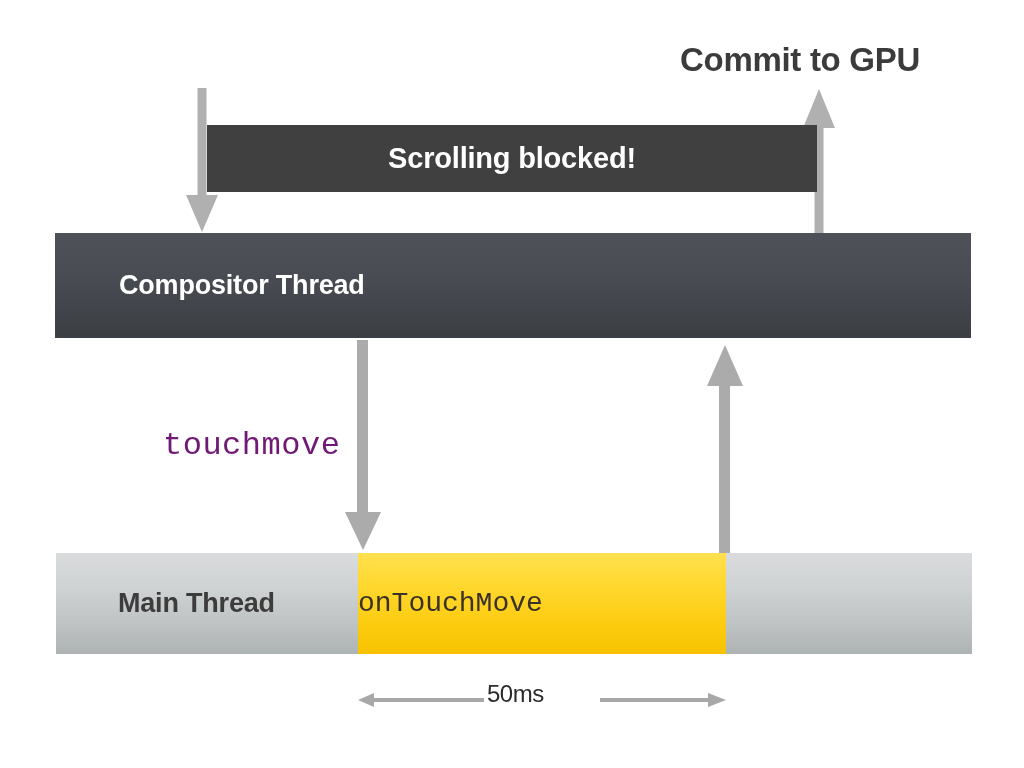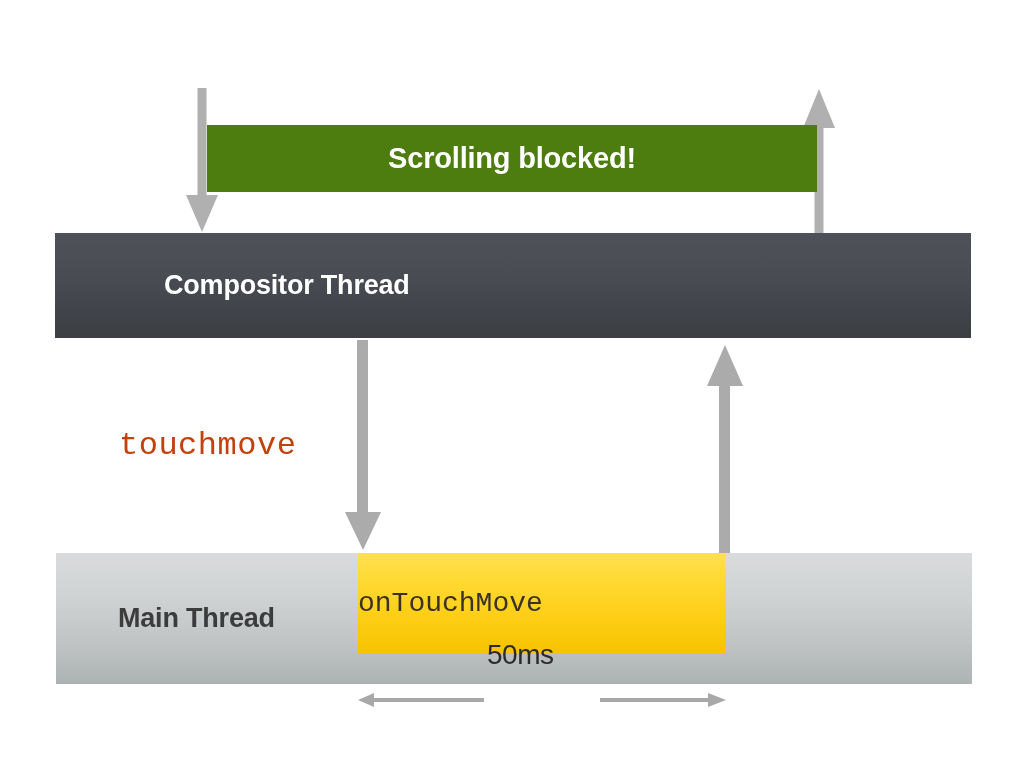--- a/index.html
+++ b/index.html
@@ -26,22 +26,23 @@
     font-family: "Liberation Sans", sans-serif;
     font-weight: bold;
     color: #3b3b3b;
     white-space: nowrap;
     letter-spacing: -0.3px;
   }
   .label-mono {
     position: absolute;
     font-family: "Liberation Mono", "DejaVu Sans Mono", monospace;
     font-weight: normal;
-    color: #c2410c;
+    color: #701a75;
     white-space: nowrap;
+    margin-left: 44px;
   }
   .label-plain {
     position: absolute;
     font-family: "Liberation Sans", sans-serif;
     font-weight: normal;
     color: #2b2b2b;
     white-space: nowrap;
   }
 
   #user-touch-label {
@@ -55,72 +56,71 @@
     font-size: 33px;
   }
   #touchmove-label {
     left: 119px;
     top: 427px;
     font-size: 32px;
     letter-spacing: 0.5px;
   }
   #fifty-ms-label {
     left: 487px;
-    top: 639px;
-    font-size: 28px;
+    top: 680px;
+    font-size: 24px;
     letter-spacing: -0.5px;
   }
 
   
   .bar {
     position: absolute;
     box-sizing: border-box;
   }
   #blocked-bar {
     left: 207px;
     top: 125px;
     width: 610px;
     height: 67px;
-    background: #4d7c0f;
+    background: #404040;
     display: flex;
     align-items: center;
     justify-content: center;
   }
   #blocked-bar-text {
     color: #ffffff;
     font-family: "Liberation Sans", sans-serif;
     font-weight: bold;
     font-size: 29px;
     letter-spacing: -0.2px;
   }
 
   #compositor-bar {
     left: 55px;
     top: 233px;
     width: 916px;
     height: 105px;
     background: linear-gradient(180deg, #4e5258 0%, #494d53 40%, #41444a 72%, #3b3e42 100%);
     display: flex;
     align-items: center;
-    padding-left: 45px;
   }
   #compositor-bar-text {
     color: #ffffff;
     font-family: "Liberation Sans", sans-serif;
     font-weight: bold;
     font-size: 27px;
     margin-left: 64px;
     letter-spacing: -0.2px;
   }
 
   #main-thread-bar {
     left: 56px;
     top: 553px;
     width: 916px;
-    height: 131px;
+    height: 101px;
     background: linear-gradient(180deg, #d9dbdc 0%, #cfd2d3 35%, #bfc3c4 70%, #adb2b3 100%);
     display: flex;
     align-items: center;
   }
   #main-thread-bar-text {
     color: #3c3c3c;
     font-family: "Liberation Sans", sans-serif;
     font-weight: bold;
     font-size: 27px;
     margin-left: 62px;
@@ -148,20 +148,21 @@
     position: absolute;
     overflow: visible;
   }
 </style>
 </head>
 <body>
 
 <div id="stage">
 
 
+  <div class="label-bold" id="commit-label">Commit to GPU</div>
 
   <svg class="arrow-svg" id="user-touch-arrow" style="left:182px; top:88px;" width="40" height="146" viewBox="0 0 40 146">
     <rect x="15.5" y="0" width="9" height="112" fill="#b0b0b0"></rect>
     <polygon points="4,107 36,107 20,144" fill="#b0b0b0"></polygon>
   </svg>
 
   <svg class="arrow-svg" id="commit-arrow" style="left:799px; top:86px;" width="40" height="148" viewBox="0 0 40 148">
     <rect x="15.5" y="36" width="9" height="112" fill="#b0b0b0"></rect>
     <polygon points="4,42 36,42 20,3" fill="#b0b0b0"></polygon>
   </svg>

